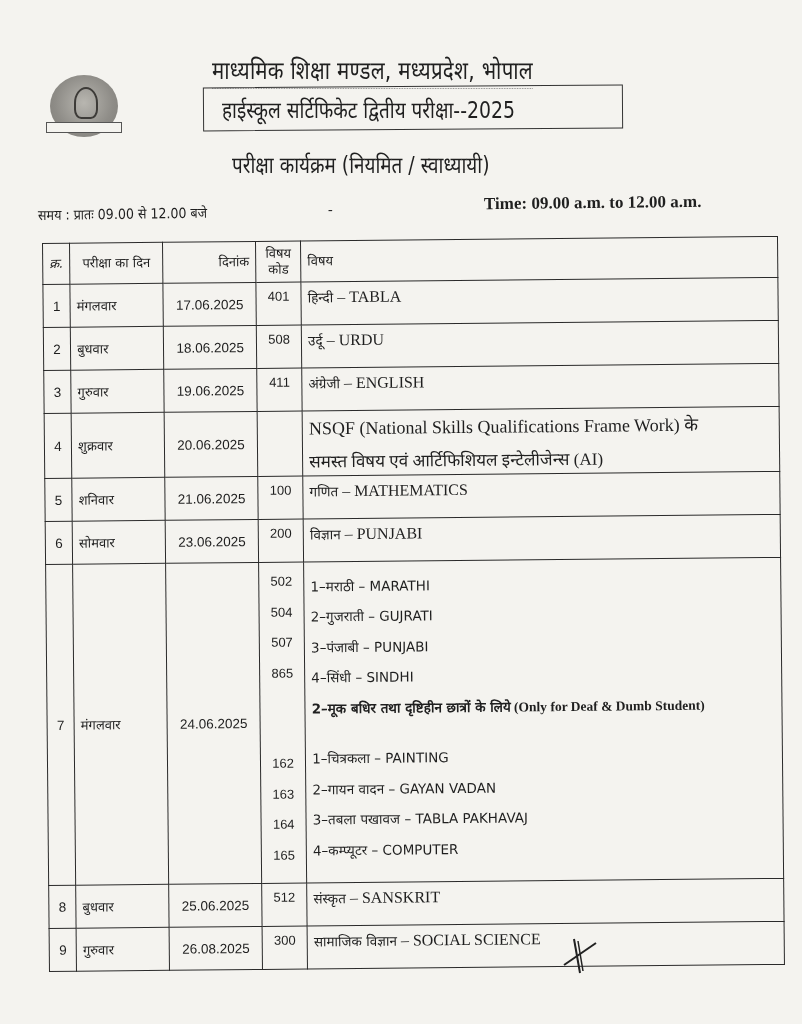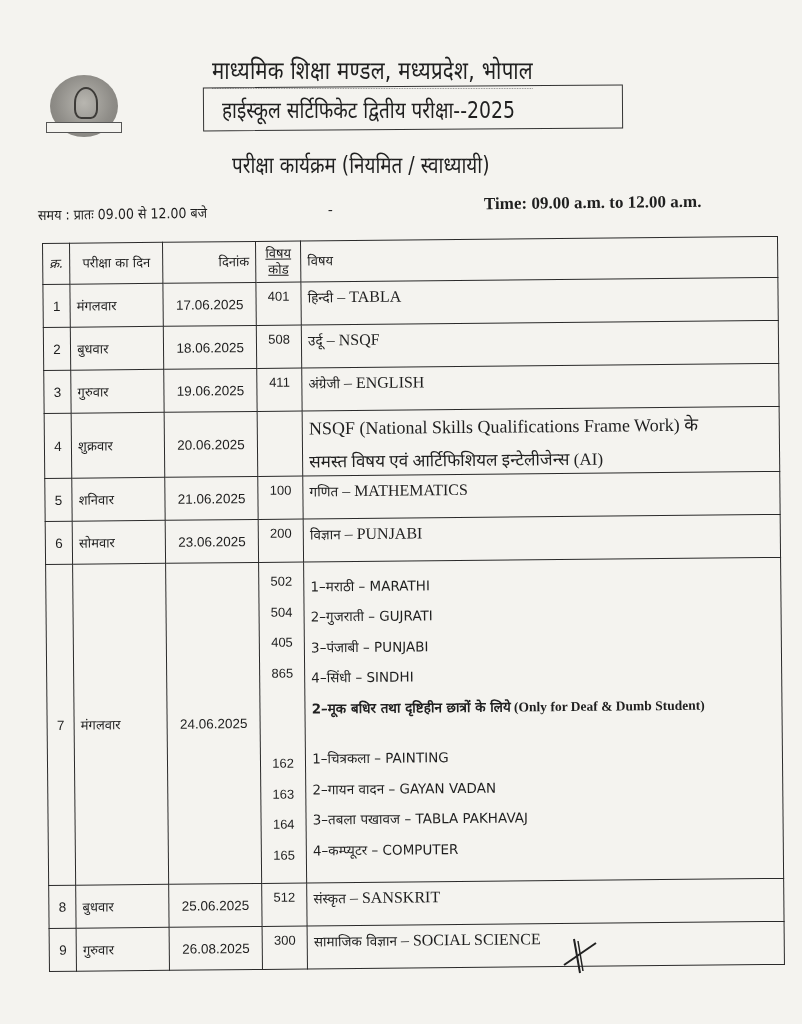--- a/index.html
+++ b/index.html
@@ -74,21 +74,21 @@
     padding: 0 6px;
   }
   table.sched th {
     font-weight: normal; font-size: 13px; line-height: 16px;
     font-family: "DejaVu Sans", sans-serif;
     height: 40px;
   }
   th.c-no { width: 14px; text-align: left; font-style: italic; }
   th.c-day { width: 80px; text-align: center; }
   th.c-date { width: 80px; text-align: right; }
-  th.c-code { width: 32px; text-align: center; text-decoration: underline; }
+  th.c-code { width: 32px; text-align: center; }
   th.c-sub { text-align: left; padding-left: 205px; }
   td.no { text-align: center; }
   td.day { font-family: "DejaVu Sans", sans-serif; font-size: 13px; }
   td.date { text-align: center; }
   td.code { text-align: center; font-size: 13px; }
   td.sub { font-family: "Liberation Serif", serif; font-size: 16px; }
   tr.r-std td { height: 36px; }
   tr.r-std td.code, tr.r-std td.sub { vertical-align: top; padding-top: 6px; }
   tr.r-nsqf td { height: 64px; }
   .nsqf-l1 { font-size: 18px; display: block; margin-bottom: 10px; }
@@ -141,21 +141,21 @@
         <td class="day">मंगलवार</td>
         <td class="date">17.06.2025</td>
         <td class="code">401</td>
         <td class="sub"><span class="hi">हिन्दी</span><span> – </span><span>TABLA</span></td>
       </tr>
       <tr class="r-std">
         <td class="no">2</td>
         <td class="day">बुधवार</td>
         <td class="date">18.06.2025</td>
         <td class="code">508</td>
-        <td class="sub"><span class="hi">उर्दू</span><span> – </span><span>NSQF</span></td>
+        <td class="sub"><span class="hi">उर्दू</span><span> – </span><span>URDU</span></td>
       </tr>
       <tr class="r-std">
         <td class="no">3</td>
         <td class="day">गुरुवार</td>
         <td class="date">19.06.2025</td>
         <td class="code">411</td>
         <td class="sub"><span class="hi">अंग्रेजी</span><span> – </span><span>ENGLISH</span></td>
       </tr>
 
       <tr class="r-nsqf">
@@ -184,21 +184,21 @@
         <td class="sub"><span class="hi">विज्ञान</span><span> – </span><span>PUNJABI</span></td>
       </tr>
 
       <tr class="r-big">
         <td class="no">7</td>
         <td class="day">मंगलवार</td>
         <td class="date">24.06.2025</td>
         <td class="code code-stack">
           <span class="line">502</span>
           <span class="line">504</span>
-          <span class="line">405</span>
+          <span class="line">507</span>
           <span class="line">865</span>
           <span class="line gap"></span>
           <span class="line gap"></span>
           <span class="line">162</span>
           <span class="line">163</span>
           <span class="line">164</span>
           <span class="line">165</span>
         </td>
         <td class="sub sub-stack">
           <span class="line hi">1–मराठी – MARATHI</span>

